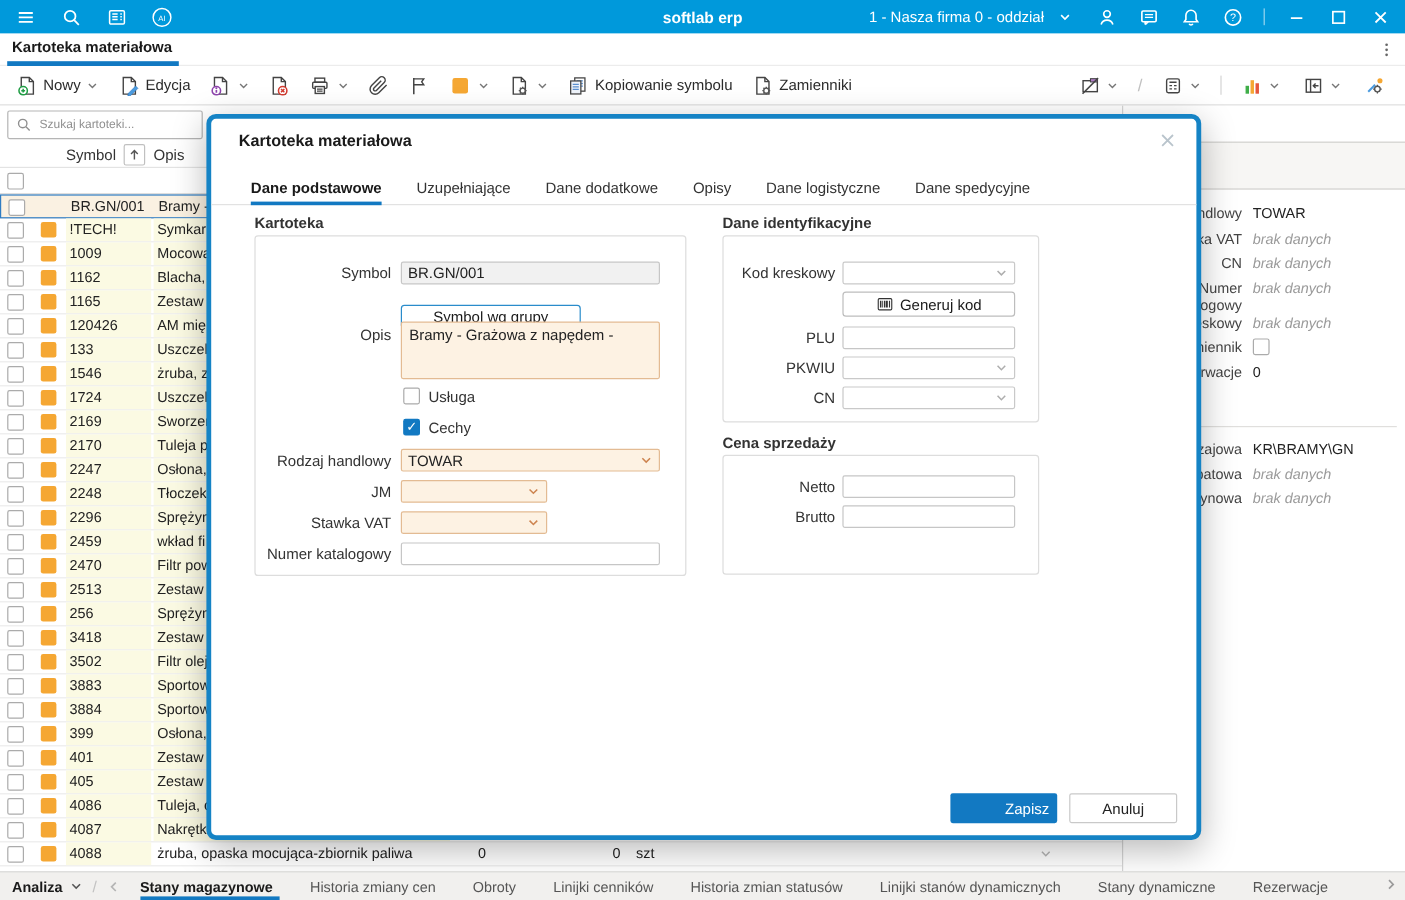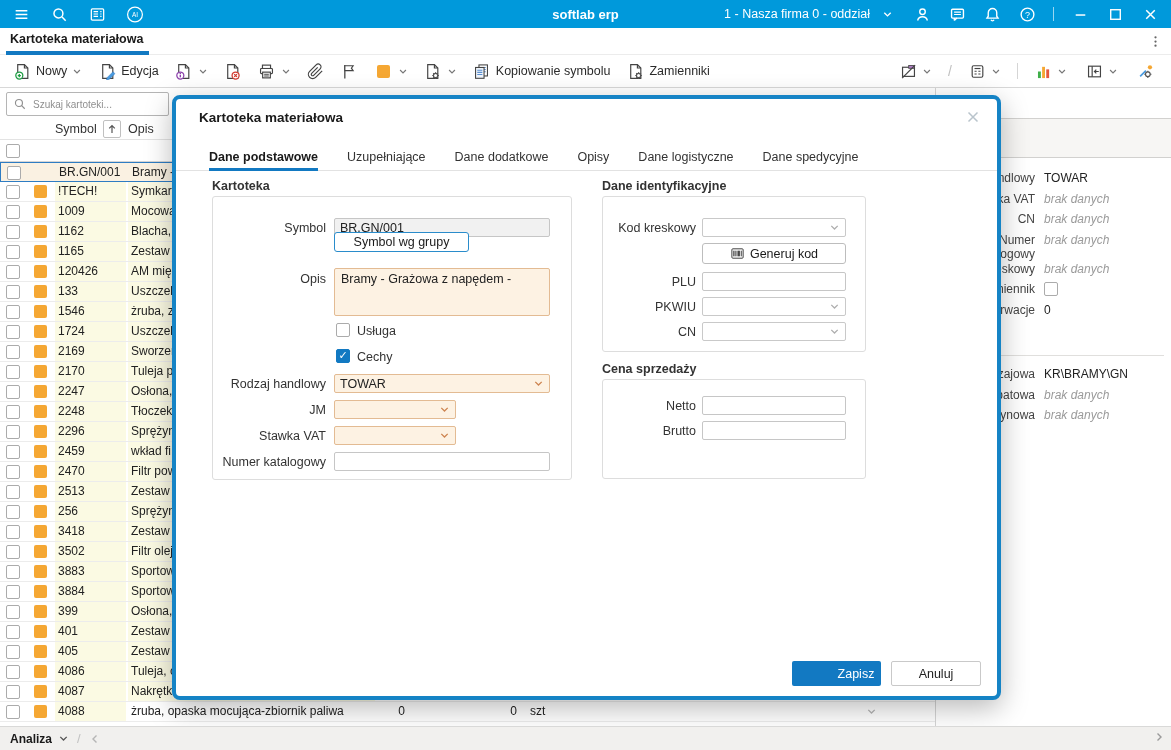--- a/index.html
+++ b/index.html
@@ -688,21 +688,21 @@
           <div class="mtab">Dane logistyczne</div>
           <div class="mtab">Dane spedycyjne</div>
         </div>
 
       <div class="group-label" style="left:36px;top:80px">Kartoteka</div>
       <div class="fieldset" style="left:36px;top:97px;width:360px;height:284px"></div>
 
       <label class="flabel" style="left:0;top:120px;width:150px">Symbol</label>
       <input class="inp ro" style="left: 158px; top: 119px; width: 216px;" readonly="" value="BR.GN/001">
 
-      <button class="btn-outline" style="left:158px;top:133px;width:135px">Symbol wg grupy</button>
+      <button class="btn-outline" style="left:158px;top:155px;width:150px">Symbol wg grupy</button>
 
       <label class="flabel" style="left:0;top:171px;width:150px">Opis</label>
       <div class="txtarea peach" style="left:158px;top:169px;width:216px;height:48px">Bramy - Grażowa z napędem -</div>
 
       <span class="cb" id="cb-usluga" style="position:absolute;left:160px;top:224px"></span>
       <span class="cblabel" style="left:181px;top:225px">Usługa</span>
 
       <span class="cb checked" id="cb-cechy" style="position:absolute;left:160px;top:250px"></span>
       <span class="cblabel" style="left:181px;top:251px">Cechy</span>
 
@@ -807,20 +807,30 @@
             <path d="M2.5 4.2 L6 7.7 L9.5 4.2" stroke="currentColor" stroke-width="1.4"></path>
           </svg>
         </span>
     </div>
     <span class="bb-sep">/</span>
     <span class="bb-chevl" style="display:inline-flex">
         <svg viewBox="0 0 12 12" width="12" height="12" fill="none">
           <path d="M7.5 2.5 L4 6 L7.5 9.5" stroke="#b5b5b5" stroke-width="1.4"></path>
         </svg>
       </span>
+    <div class="bb-tabs" id="bb-tabs">
+        <div class="bbtab active">Stany magazynowe</div>
+        <div class="bbtab">Historia zmiany cen</div>
+        <div class="bbtab">Obroty</div>
+        <div class="bbtab">Linijki cenników</div>
+        <div class="bbtab">Historia zmian statusów</div>
+        <div class="bbtab">Linijki stanów dynamicznych</div>
+        <div class="bbtab">Stany dynamiczne</div>
+        <div class="bbtab">Rezerwacje</div>
+      </div>
     <span class="bb-next" style="display:inline-flex">
         <svg viewBox="0 0 12 12" width="12" height="12" fill="none">
           <path d="M4.5 2.5 L8 6 L4.5 9.5" stroke="#9a9a9a" stroke-width="1.4"></path>
         </svg>
       </span>
   </footer>
 
 </div>
 
 </body></html>

